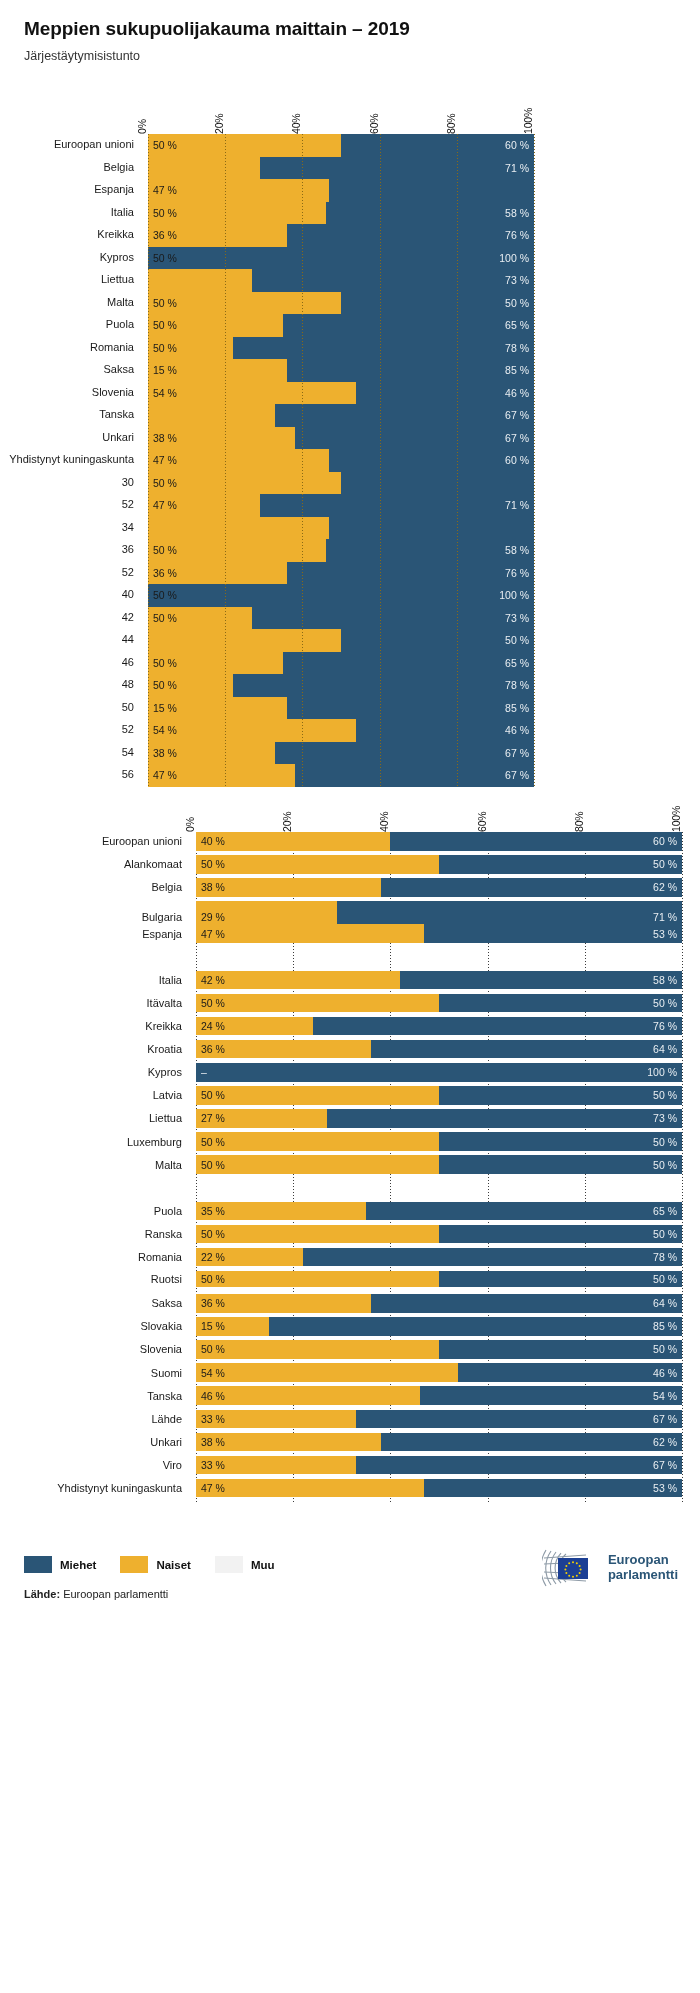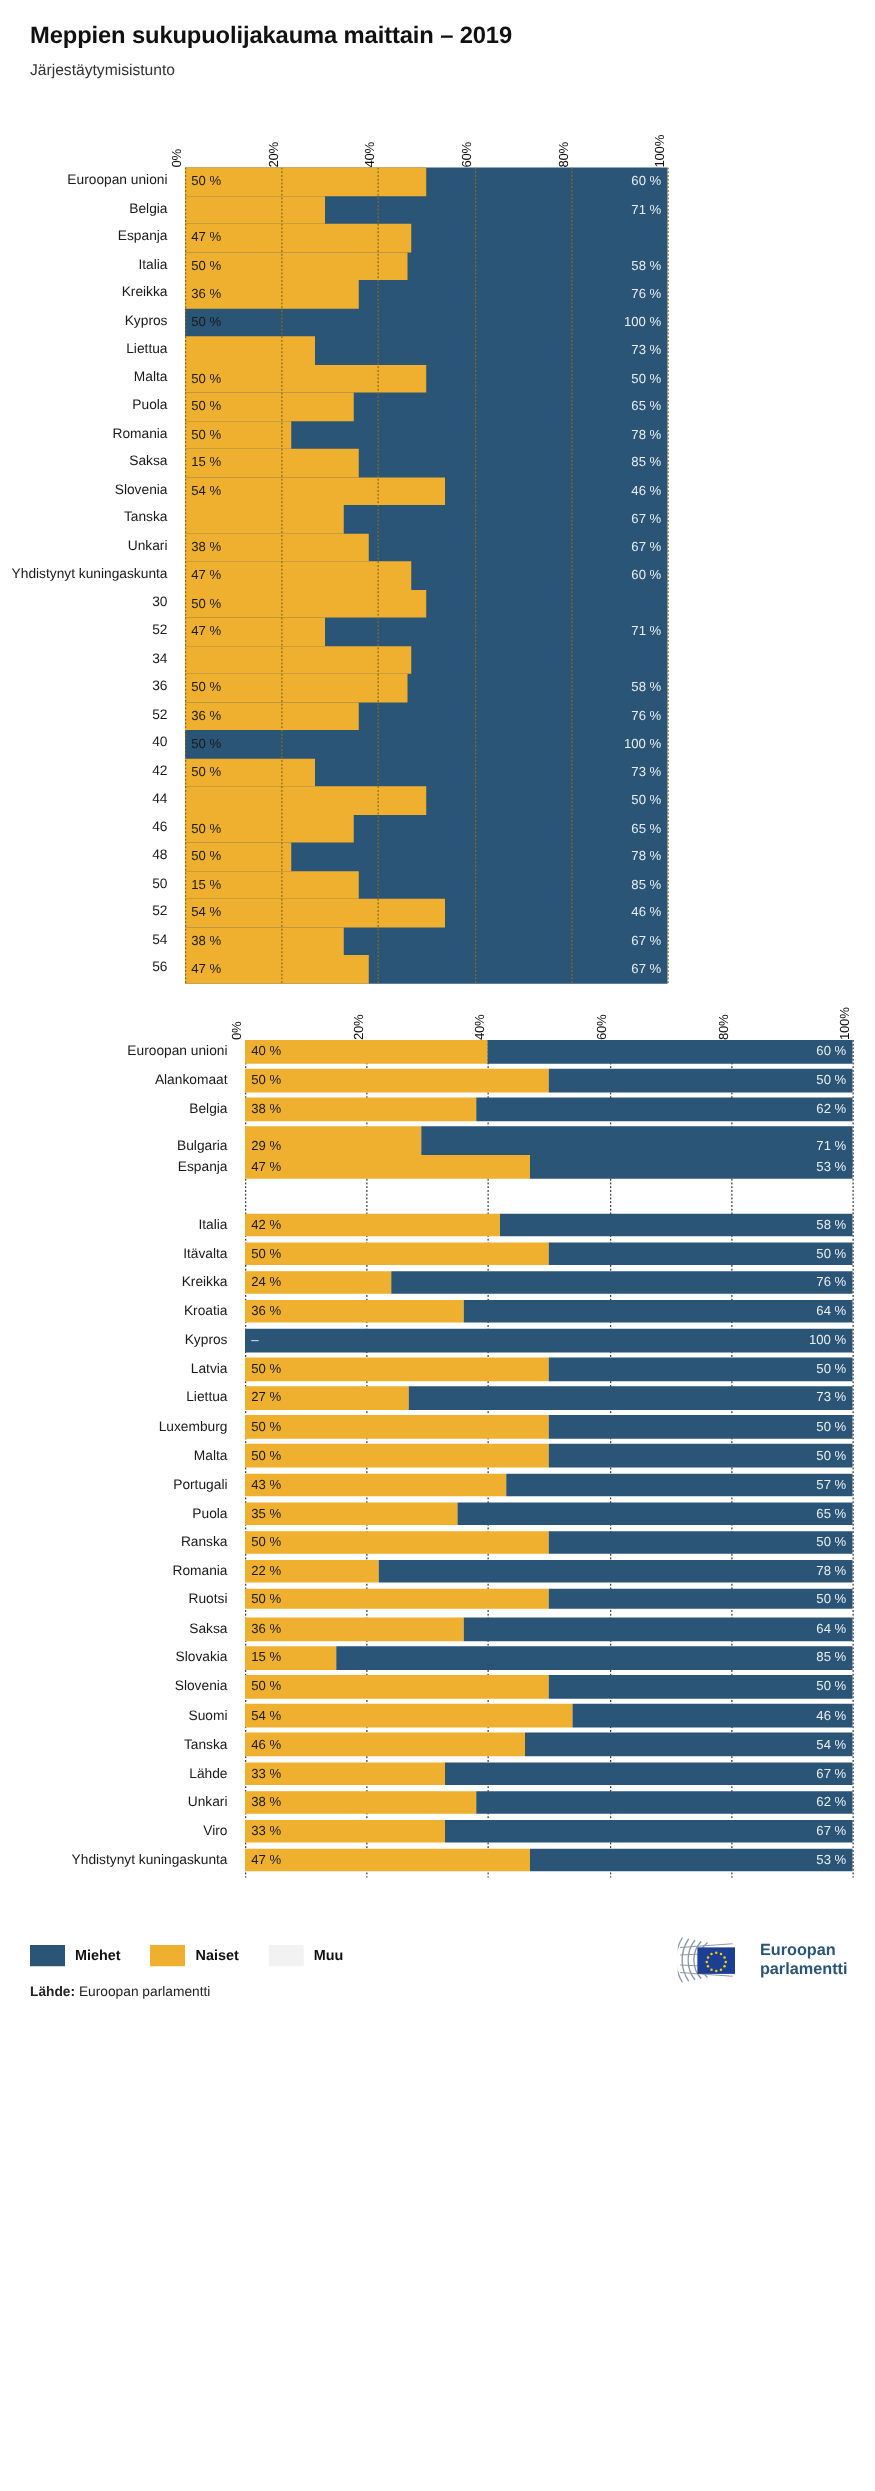--- a/index.html
+++ b/index.html
@@ -393,27 +393,20 @@
           <div class="seg men" style="left: 243px; width: 243px;"></div>
           <span class="vleft">50 %</span>
           <span class="vright">50 %</span>
         </div>
         <div class="row" style="position: absolute; left: 0px; right: 0px; top: 323.4px; height: 18.5px;">
           <span class="rowlabel">Malta</span>
           <div class="seg women" style="left: 0px; width: 243px;"></div>
           <div class="seg men" style="left: 243px; width: 243px;"></div>
           <span class="vleft">50 %</span>
           <span class="vright">50 %</span>
-        </div>
-        <div class="row" style="position: absolute; left: 0px; right: 0px; top: 346.5px; height: 18.5px;">
-          <span class="rowlabel">Portugali</span>
-          <div class="seg women" style="left: 0px; width: 208.98px;"></div>
-          <div class="seg men" style="left: 208.98px; width: 277.02px;"></div>
-          <span class="vleft">43 %</span>
-          <span class="vright">57 %</span>
         </div>
         <div class="row" style="position: absolute; left: 0px; right: 0px; top: 369.6px; height: 18.5px;">
           <span class="rowlabel">Puola</span>
           <div class="seg women" style="left: 0px; width: 170.1px;"></div>
           <div class="seg men" style="left: 170.1px; width: 315.9px;"></div>
           <span class="vleft">35 %</span>
           <span class="vright">65 %</span>
         </div>
         <div class="row" style="position: absolute; left: 0px; right: 0px; top: 392.7px; height: 18.5px;">
           <span class="rowlabel">Ranska</span>

